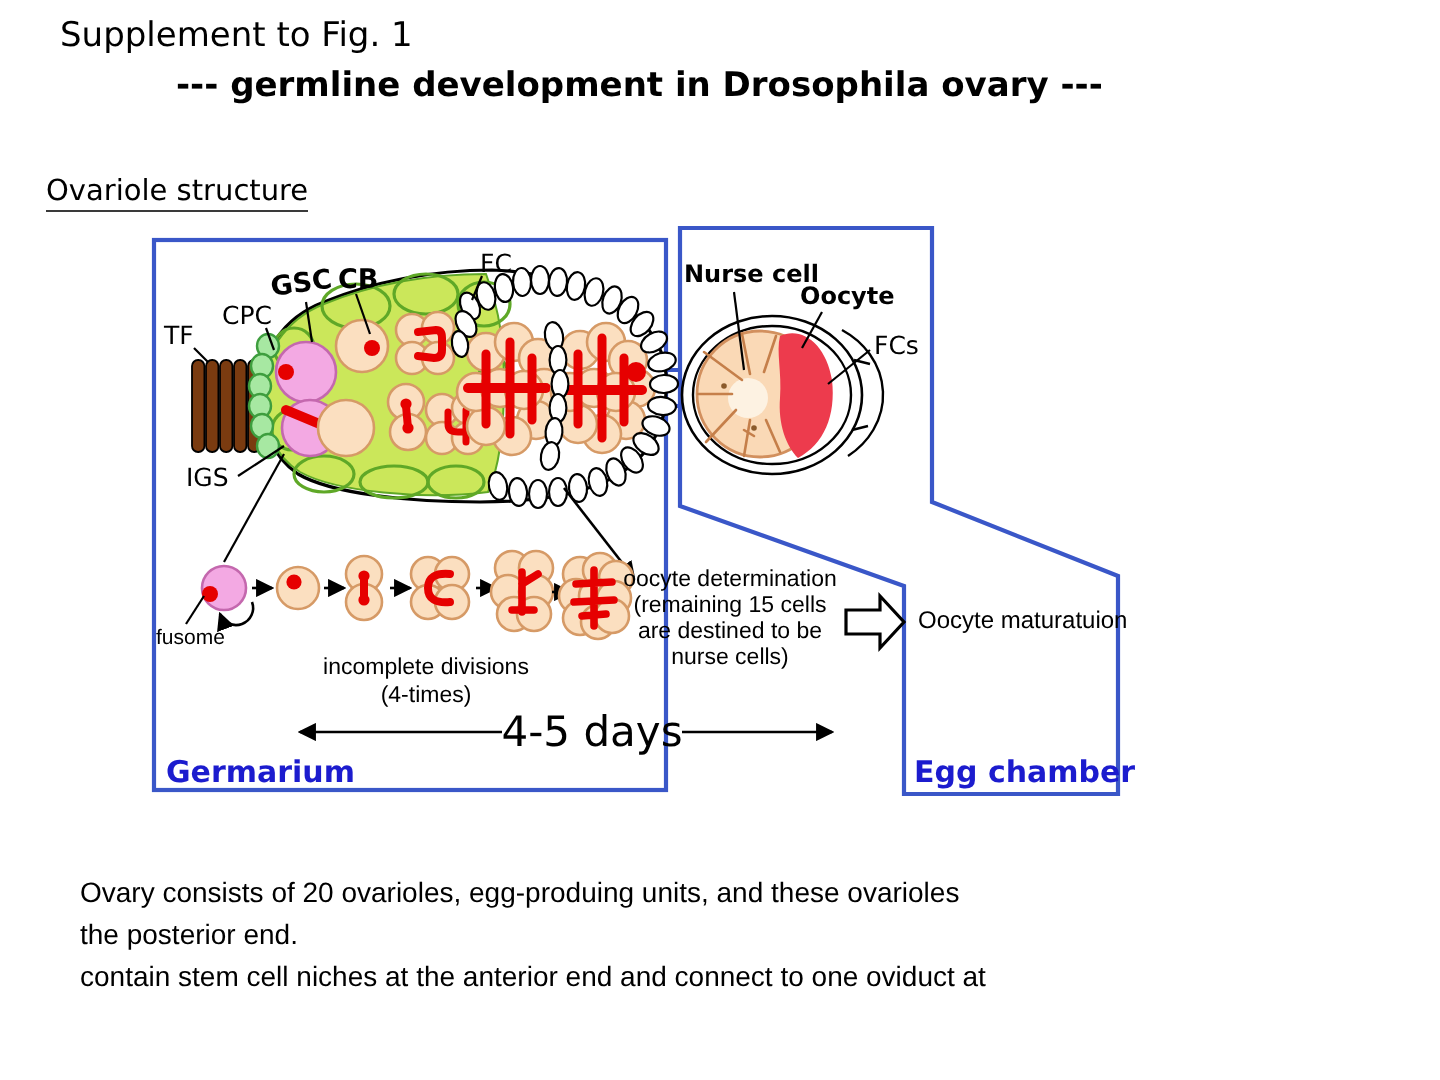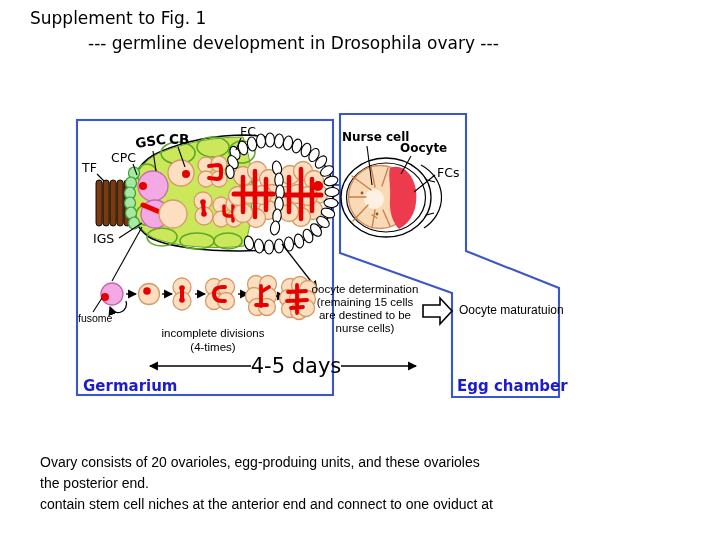--- a/index.html
+++ b/index.html
@@ -1,24 +1,24 @@
 <!DOCTYPE html>
 <html style="--border-blue: #3a57c8; --label-blue: #1c1cce; --germarium-green: #cbe75a; --cell-green-stroke: #5fa827; --cap-cell-green: #a7e8a2; --gsc-pink: #f3a9e3; --germ-cell-peach: #fbdfc0; --fusome-red: #e60000; --oocyte-red: #ed3b4d; --tf-brown: #7a3b10;"><head>
 <meta charset="utf-8">
 <style>
   html,body{margin:0;padding:0;background:#fff;}
   .slide{position:relative;width:710px;height:540px;background:#fff;overflow:hidden;
          font-family:"Liberation Sans",sans-serif;color:#000;}
   .title1{position:absolute;left:30px;top:8px;font-family:"DejaVu Sans",sans-serif;
           font-size:17px;white-space:nowrap;}
   .title2{position:absolute;left:88px;top:33px;font-family:"DejaVu Sans",sans-serif;
-          font-size:17px;white-space:nowrap;}
+          font-size:17px;white-space:nowrap;font-weight:bold;}
   .heading{position:absolute;left:23px;top:88px;font-family:"DejaVu Sans",sans-serif;
           font-size:14.5px;border-bottom:1.5px solid #3a3a3a;padding-bottom:1px;white-space:nowrap;}
-  .para{position:absolute;left:40px;top:452px;font-family:"Liberation Sans",sans-serif;
+  .para{position:absolute;left:40px;top:436px;font-family:"Liberation Sans",sans-serif;
         font-size:14px;line-height:21px;white-space:nowrap;}
   svg{position:absolute;left:0;top:0;}
 
   
   .blue-box{fill:none;stroke:var(--border-blue,#3a57c8);stroke-width:2.1;}
   .blue-line{stroke:var(--border-blue,#3a57c8);stroke-width:2;fill:none;}
   .outline{fill:#ffffff;stroke:#000;stroke-width:1.6;}
   .greenbody{fill:var(--germarium-green,#cbe75a);stroke:var(--cell-green-stroke,#5fa827);stroke-width:1;}
   .gcell{fill:none;stroke:var(--cell-green-stroke,#5fa827);stroke-width:1.6;}
   .tf{fill:var(--tf-brown,#7a3b10);stroke:#000;stroke-width:0.9;}
@@ -48,20 +48,21 @@
           fill:var(--label-blue,#1c1cce);}
   .mid{text-anchor:middle;}
 </style>
 </head>
 <body>
 
 <div class="slide">
 
   <div class="title1">Supplement to Fig. 1</div>
   <div class="title2">--- germline development in Drosophila ovary ---</div>
+  <div class="heading">Ovariole structure</div>
 
   <svg width="720" height="540" viewBox="0 0 720 540">
     <defs>
       <marker id="arr" viewBox="0 0 8 8" refX="7" refY="4" markerWidth="7" markerHeight="7" orient="auto">
         <path d="M0,0 L8,4 L0,8 Z" fill="#000"></path>
       </marker>
     </defs>
 
     <rect class="blue-box" x="77" y="120" width="256" height="275"></rect>
 

